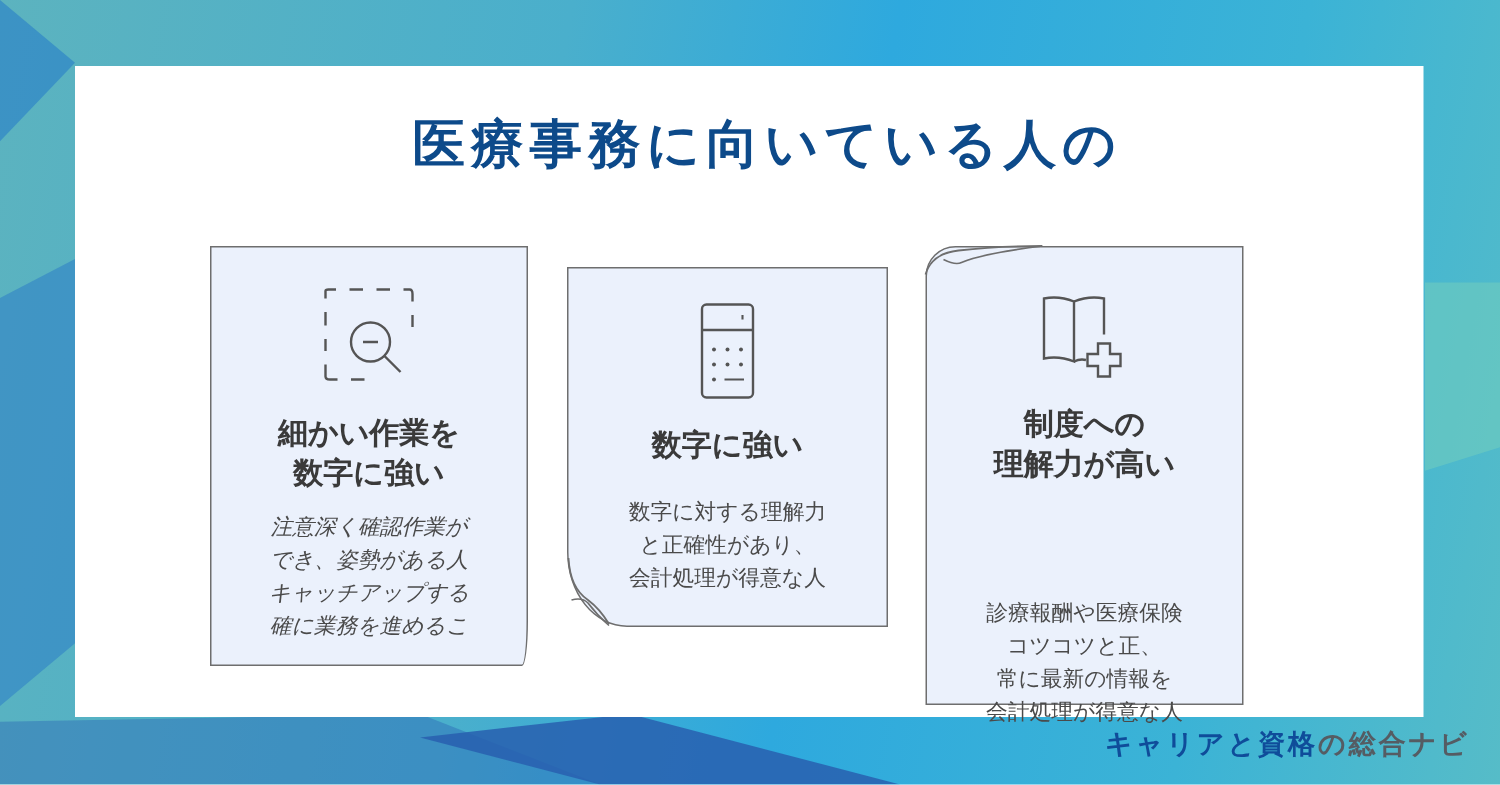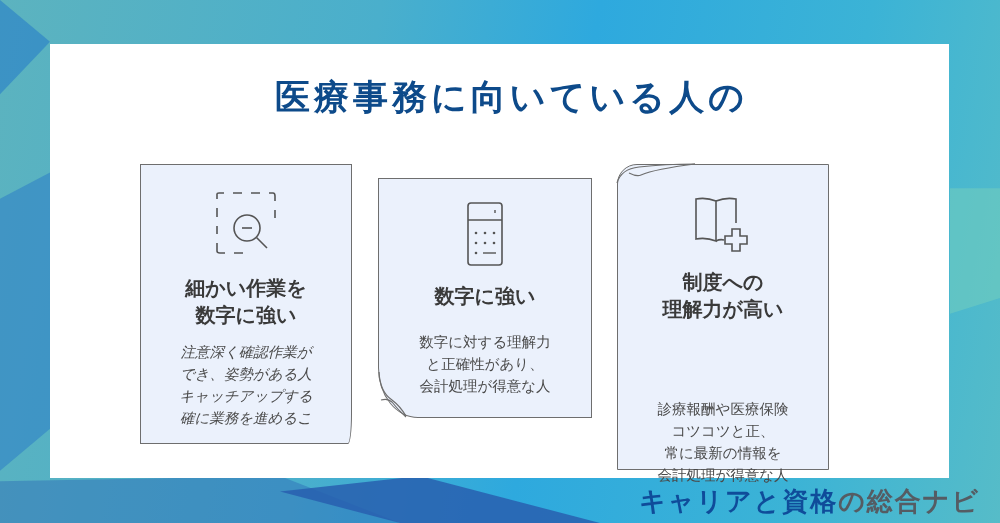--- a/index.html
+++ b/index.html
@@ -46,21 +46,21 @@
   .icon-wrap svg { display:inline-block; }
   .card-title {
     position:absolute; left:0; width:100%; text-align:center;
     font-weight:bold; color:#3a3a3a; font-size:20px; line-height:27px;
   }
   .card-desc {
     position:absolute; left:0; width:100%; text-align:center;
     color:#4a4a4a; font-size:14.5px; line-height:22px;
   }
   .brand {
-    position:absolute; right:20px; top:484px; font-weight:bold; font-size:26px;
+    position:absolute; right:20px; top:484px; font-weight:bold; font-size:18px;
     letter-spacing:2px;
   }
   .brand .p1 { color:#0f4c9a; }
   .brand .p2 { color:#555c63; }
 </style>
 </head>
 <body>
 
 <div class="bg-shape bg2"></div>
 <div class="bg-shape bg3"></div>

